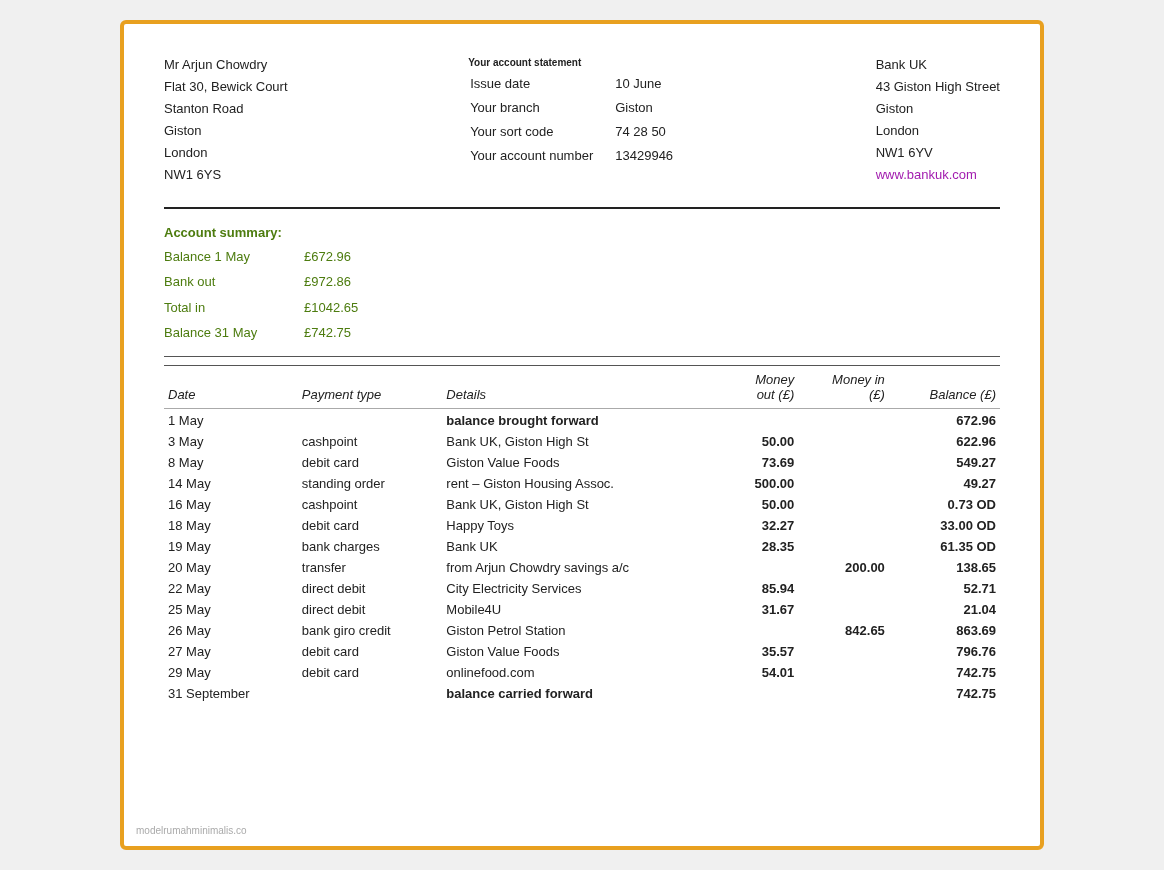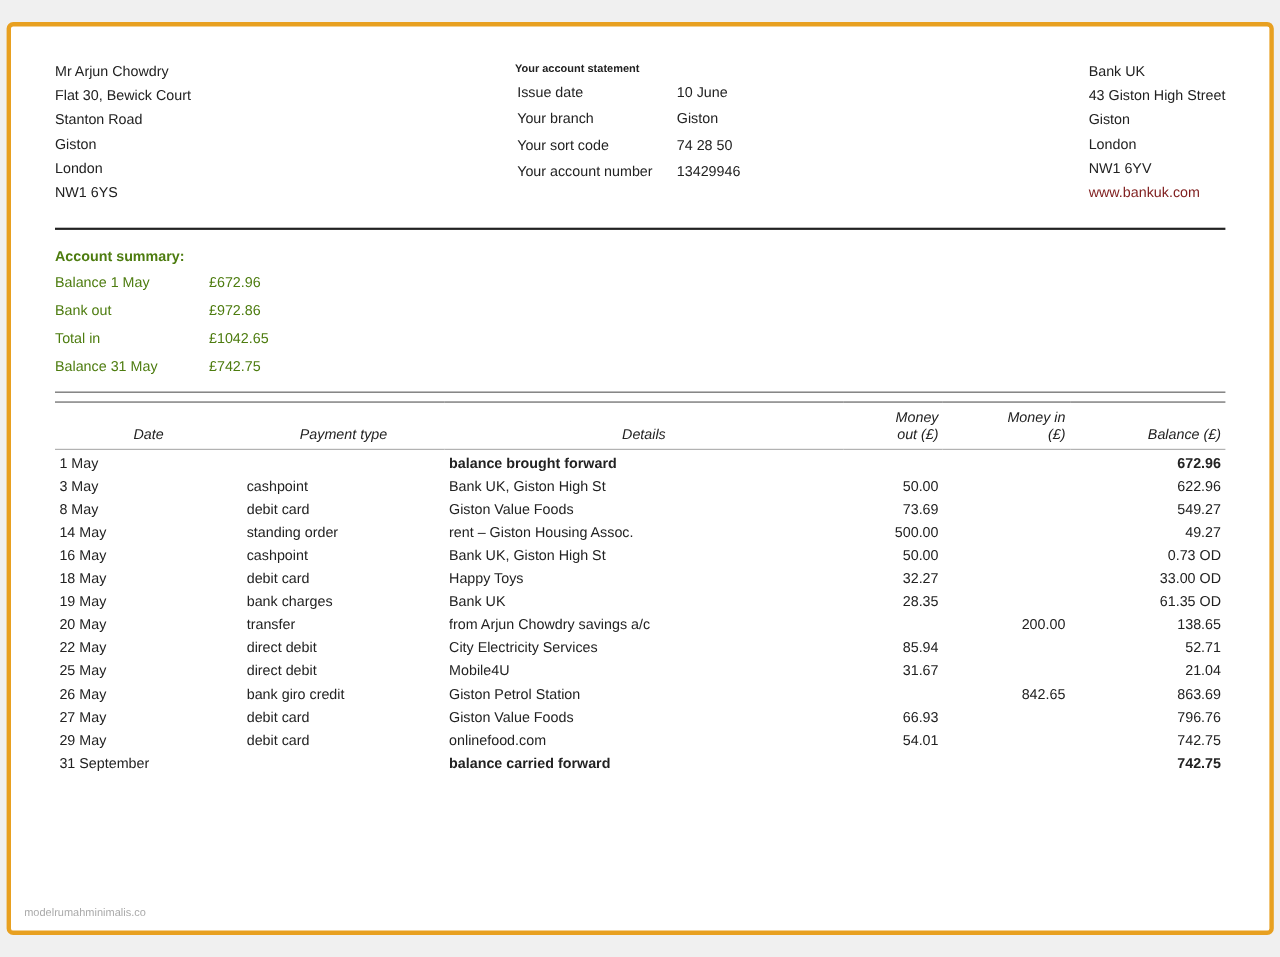--- a/index.html
+++ b/index.html
@@ -5,21 +5,21 @@
     * { margin: 0; padding: 0; box-sizing: border-box; }
     body {
       background: #f0f0f0;
       display: flex;
       justify-content: center;
       align-items: center;
       min-height: 100vh;
       font-family: Arial, sans-serif;
     }
     .outer-frame {
-      width: 1152px;
+      width: 924px;
       min-height: 830px;
       border: 4px solid #E8A020;
       border-radius: 6px;
       background: #fff;
       padding: 30px 40px;
       position: relative;
     }
     .header-section {
       display: flex;
       justify-content: space-between;
@@ -37,21 +37,21 @@
     .header-middle table {
       border: none;
       font-size: 13px;
       line-height: 1.7;
     }
     .header-middle td {
       padding-right: 20px;
       vertical-align: top;
     }
     .header-right a {
-      color: #7f1d1d;
+      color: #a21caf;
       text-decoration: none;
     }
     .divider-thick {
       border: none;
       border-top: 2px solid #222;
       margin: 10px 0 12px 0;
     }
     .summary-section {
       margin-bottom: 10px;
       font-size: 13px;
@@ -83,37 +83,38 @@
       font-size: 13px;
       color: #222;
     }
     .transactions-table thead tr {
       border-top: 1px solid #555;
       border-bottom: 1px solid #555;
     }
     .transactions-table thead th {
       font-style: italic;
       font-weight: normal;
-      text-align: center;
+      text-align: left;
       padding: 6px 4px;
       vertical-align: bottom;
     }
     .transactions-table thead th.right {
       text-align: right;
     }
     .transactions-table tbody tr {
       border-bottom: none;
       margin-top: 12px;
     }
     .transactions-table tbody td {
       padding: 3px 4px;
       vertical-align: top;
     }
     .transactions-table tbody td.right {
       text-align: right;
+      font-weight: bold;
     }
     .transactions-table tbody tr.separator td {
       border-top: 1px solid #aaa;
       padding-top: 4px;
     }
     .watermark {
       position: absolute;
       bottom: 10px;
       left: 12px;
       font-size: 10px;
@@ -295,21 +296,21 @@
       <td>bank giro credit</td>
       <td style="">Giston Petrol Station</td>
       <td class="right"></td>
       <td class="right">842.65</td>
       <td class="right" style="">863.69</td>
     </tr>
         <tr>
       <td>27 May</td>
       <td>debit card</td>
       <td style="">Giston Value Foods</td>
-      <td class="right">66.93</td>
+      <td class="right">35.57</td>
       <td class="right"></td>
       <td class="right" style="">796.76</td>
     </tr>
         <tr>
       <td>29 May</td>
       <td>debit card</td>
       <td style="">onlinefood.com</td>
       <td class="right">54.01</td>
       <td class="right"></td>
       <td class="right" style="">742.75</td>

